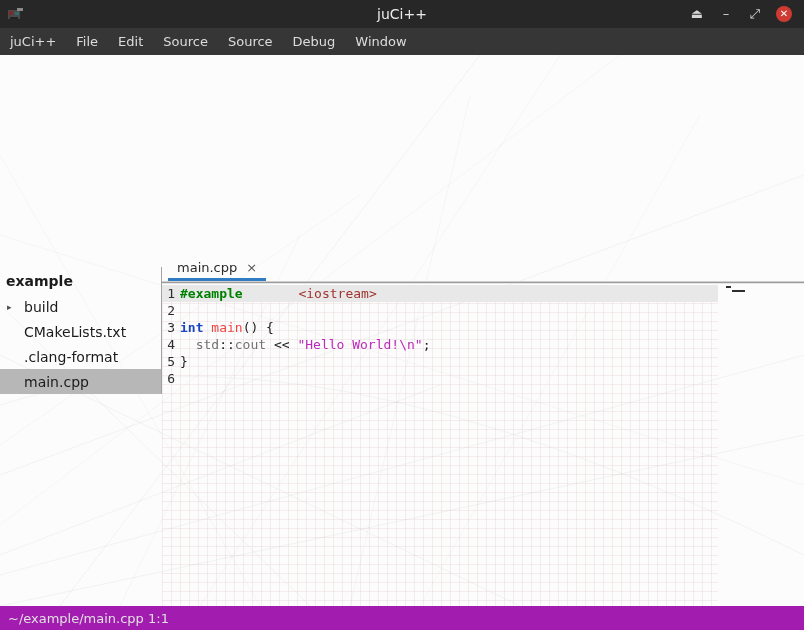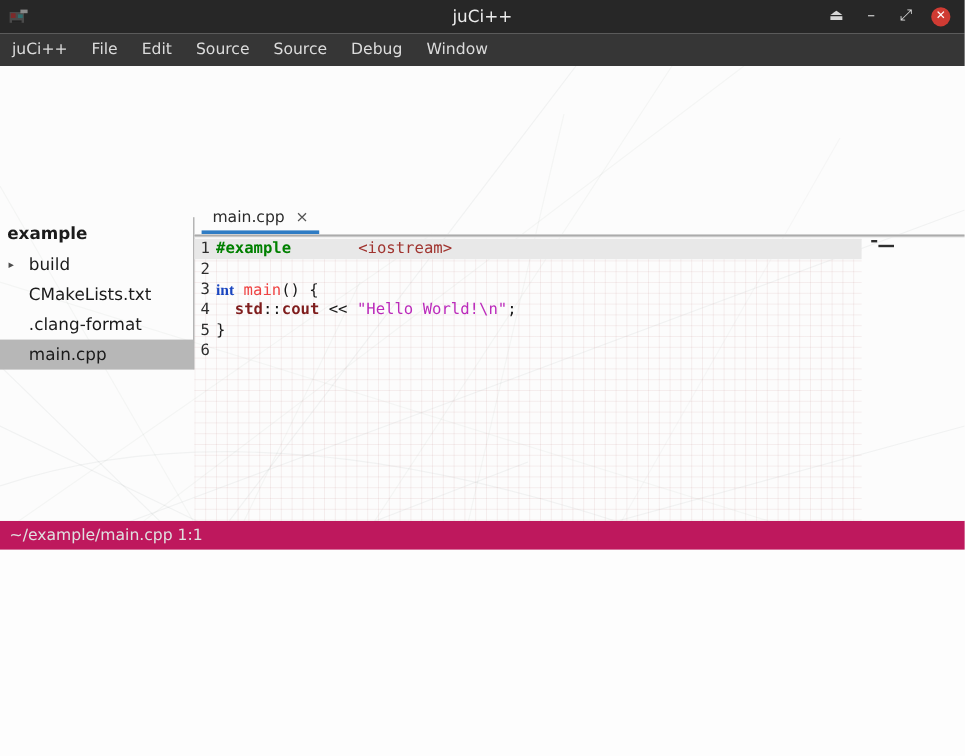--- a/index.html
+++ b/index.html
@@ -1,19 +1,19 @@
 <!DOCTYPE html>
 <html><head>
 <meta charset="utf-8">
 <style>
   * { margin: 0; padding: 0; box-sizing: border-box; }
   html, body { width: 804px; height: 630px; overflow: hidden; }
   body { font-family: "DejaVu Sans", "Liberation Sans", sans-serif; background: #fdfdfd; }
 
-  .window { position: relative; width: 804px; height: 458px; display: flex; flex-direction: column; background: #fdfdfd; }
+  .window { position: relative; width: 804px; height: 630px; display: flex; flex-direction: column; background: #fdfdfd; }
 
   
   .titlebar { height: 28px; background: #272727; color: #e6e6e6; display: flex; align-items: center; position: relative; flex: none; }
   .app-icon { margin-left: 7px; width: 18px; height: 15px; flex: none; }
   .win-title { position: absolute; left: 0; right: 0; text-align: center; font-size: 14px; color: #ececec; pointer-events: none; }
   .controls { margin-left: auto; display: flex; align-items: center; gap: 13px; padding-right: 12px; z-index: 2; }
   .ctrl { color: #d6d6d6; font-size: 13px; width: 16px; height: 16px; line-height: 16px; text-align: center; cursor: default; }
   .ctrl.close { background: #cf3b33; border-radius: 50%; color: #fff; font-size: 10px; font-weight: bold; }
 
   
@@ -46,36 +46,36 @@
             linear-gradient(to bottom, rgba(205,160,160,0.16) 1px, transparent 1px);
           background-size: 9px 9px; pointer-events: none; }
   .code-area { position: absolute; left: 0; top: 3px; width: 556px; }
   .code-line { display: flex; height: 17px; line-height: 17px; white-space: pre; }
   .code-line.hl { background: #e8e8e8; }
   .gutter { width: 13px; flex: none; text-align: right; color: #2d2d2d; }
   .codetext { padding-left: 5px; }
 
   .tok-preproc { color: #008000; font-weight: bold; }
   .tok-header  { color: #a0342f; margin-left: 48px; }
-  .tok-kw      { color: #1a46c0; font-weight: bold; font-family: Liberation Serif, serif; }
+  .tok-kw      { color: #1a46c0; font-weight: bold; }
   .tok-fn      { color: #ef4444; }
-  .tok-ns      { color: #7f1d1d; font-weight: bold; }
+  .tok-ns      { color: #737373; font-weight: normal; }
   .tok-str     { color: #bb2abb; }
 
   .source-map { position: absolute; left: 556px; top: 0; width: 85px; height: 100%; }
   .sm-dash { position: absolute; height: 2px; background: #2e2e2e; }
   .sm-dash.d1 { left: 8px; top: 4px; width: 5px; }
   .sm-dash.d2 { left: 14px; top: 8px; width: 13px; }
 
   
   .splitter { height: 2px; flex: none; background: #e6e6e6; border-top: 1px solid #9c9c9c; cursor: row-resize; }
   .bottom-pane { height: 121px; flex: none; }
 
   
-  .statusbar { height: 24px; background: #be185d; color: #e0e0e0; display: flex; align-items: center; padding-left: 8px; font-size: 13px; flex: none; }
+  .statusbar { height: 24px; background: #a21caf; color: #e0e0e0; display: flex; align-items: center; padding-left: 8px; font-size: 13px; flex: none; }
 </style>
 </head>
 <body>
 
 <div class="window">
 
   <div class="titlebar">
     <svg class="app-icon" viewBox="0 0 18 15">
       <rect x="1" y="3" width="12" height="9" fill="#4a4a4a"></rect>
       <rect x="2" y="4" width="4" height="4" fill="#7d2a2a"></rect>

